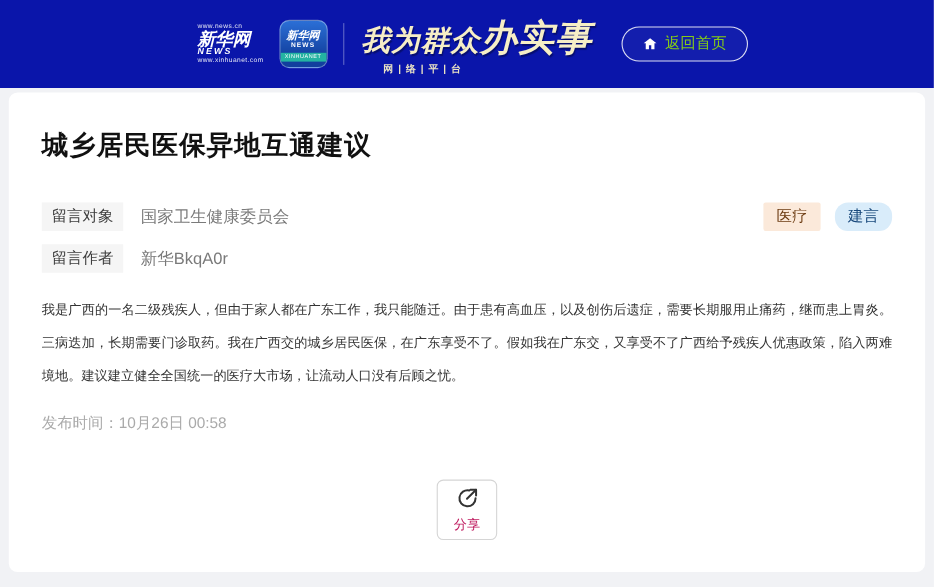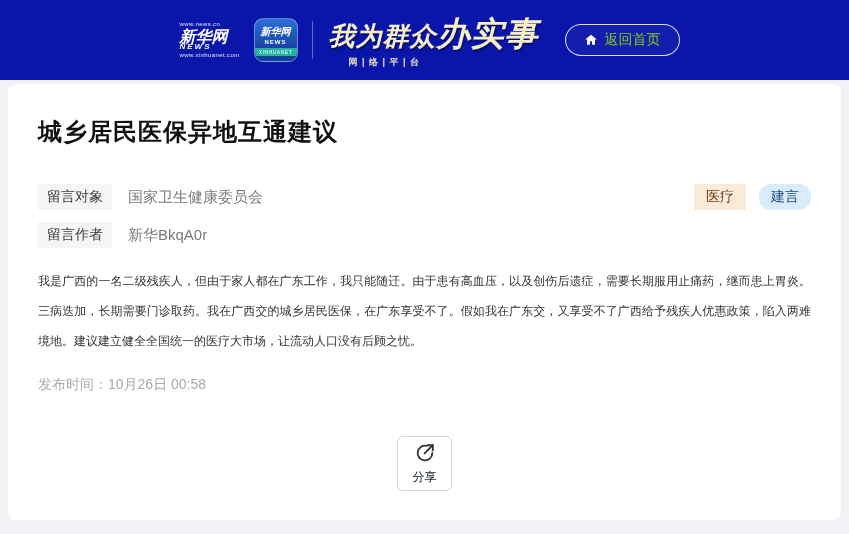--- a/index.html
+++ b/index.html
@@ -187,21 +187,21 @@
     background: #fff;
     display: flex;
     flex-direction: column;
     align-items: center;
     justify-content: center;
     gap: 2px;
     cursor: pointer;
   }
   .share-button .share-label {
     font-size: 12px;
-    color: #0f172a;
+    color: #be185d;
   }
 </style>
 </head>
 <body>
 
 <header class="site-header" style="background: rgb(10, 21, 170); justify-content: center;">
 
   <div class="logo-primary">
     <div class="url-top">www.news.cn</div>
     <div class="wordmark">新华网</div>

